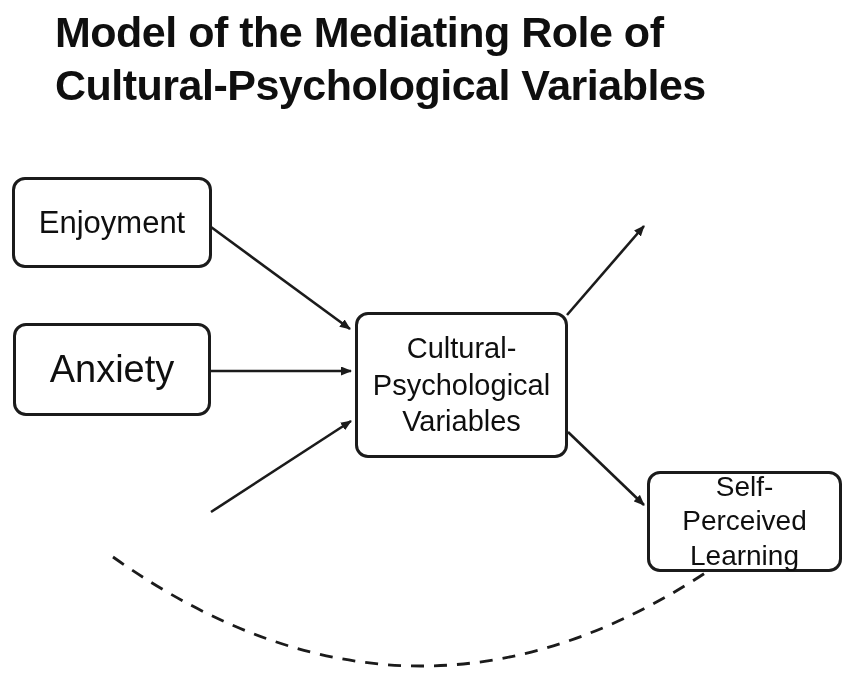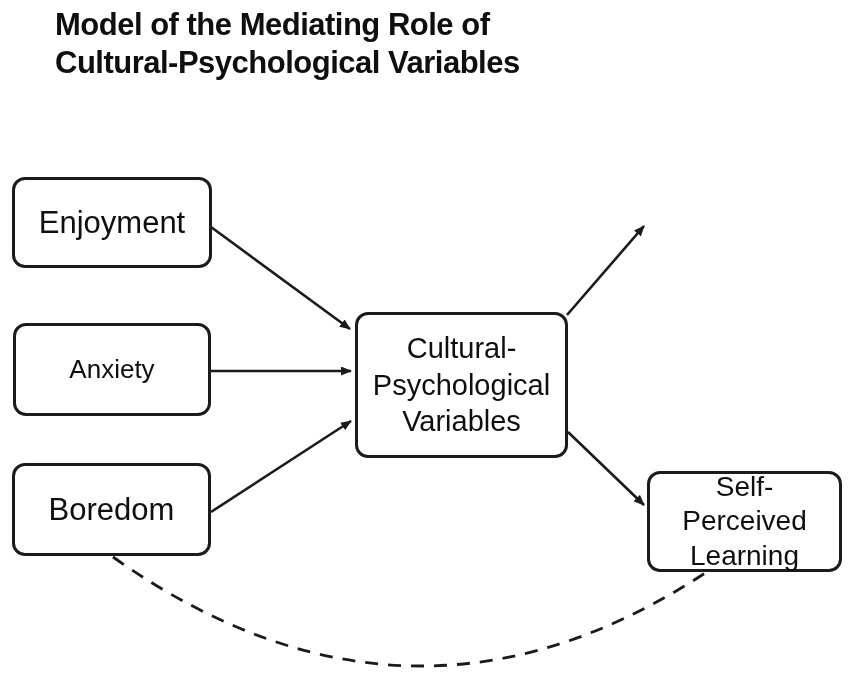--- a/index.html
+++ b/index.html
@@ -17,21 +17,21 @@
     width:851px;
     height:679px;
     background:var(--bg);
     overflow:hidden;
   }
   .diagram-title{
     position:absolute;
     left:55px;
     top:6px;
     width:740px;
-    font-size:31px;
+    font-size:43px;
     font-weight:700;
     letter-spacing:-0.5px;
     line-height:1.23;
     color:var(--text);
   }
   .edges{
     position:absolute;
     left:0; top:0;
     width:851px;
     height:679px;
@@ -55,21 +55,21 @@
     border:3px solid var(--stroke);
     border-radius:13px;
     display:flex;
     align-items:center;
     justify-content:center;
     text-align:center;
     color:var(--text);
     padding:0 12px;
   }
   .node-enjoyment   { left:12px;  top:177px; width:200px; height:91px;  font-size:31px; }
-  .node-anxiety     { left:13px;  top:323px; width:198px; height:93px;  font-size:26px; }
+  .node-anxiety     { left:13px;  top:323px; width:198px; height:93px;  font-size:38px; }
   .node-boredom     { left:12px;  top:463px; width:199px; height:93px;  font-size:31px; }
   .node-mediator    { left:355px; top:312px; width:213px; height:146px; font-size:29px; line-height:1.26; }
   .node-performance { left:647px; top:168px; width:195px; height:94px;  font-size:30px; }
   .node-spl         { left:647px; top:471px; width:195px; height:101px; font-size:28px; line-height:1.22; }
 </style>
 </head>
 <body>
 
 <div class="stage">
 
@@ -99,23 +99,20 @@
   </svg>
 
   <div class="node node-enjoyment">
     <span>Enjoyment</span>
   </div>
 
   <div class="node node-anxiety">
     <span>Anxiety</span>
   </div>
 
-  <div class="node node-boredom">
-    <span>Boredom</span>
-  </div>
 
   <div class="node node-mediator">
     <span>Cultural-Psychological Variables</span>
   </div>
 
 
   <div class="node node-spl">
     <span>Self-Perceived Learning</span>
   </div>
 

